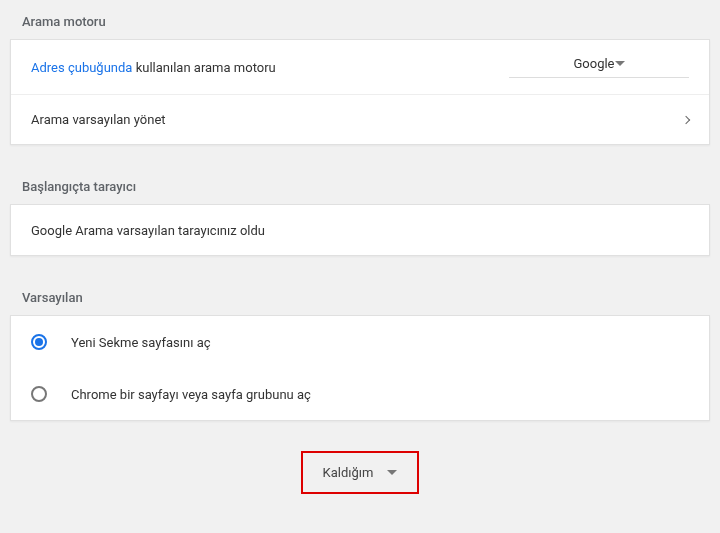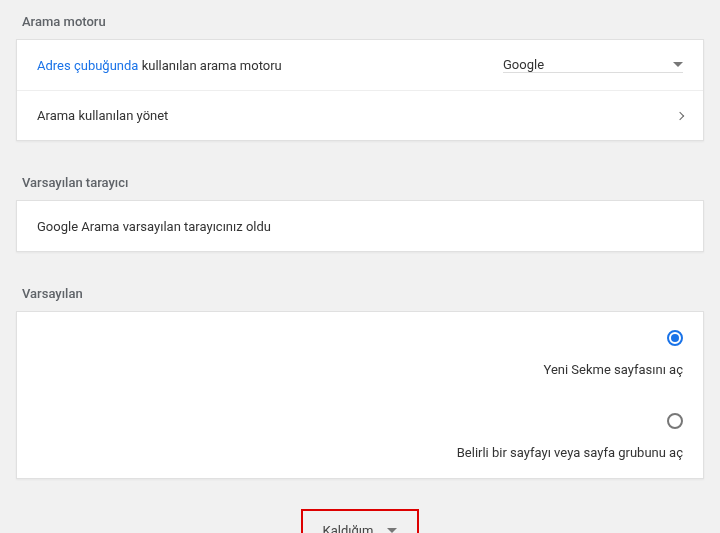--- a/index.html
+++ b/index.html
@@ -13,21 +13,21 @@
     color: #333;
   }
   .section-title {
     color: #5f6368;
     font-size: 13px;
     padding: 14px 0 10px 22px;
     font-weight: 500;
   }
   .card {
     background: #fff;
-    margin: 0 16px;
+    margin: 0 10px;
     border: 1px solid #e0e0e0;
     box-shadow: 0 1px 2px rgba(0,0,0,0.05);
   }
   .row {
     display: flex;
     align-items: center;
     padding: 16px 20px;
     min-height: 50px;
   }
   .row + .row {
@@ -38,46 +38,45 @@
     color: #333;
   }
   .row-label .link {
     color: #1a73e8;
   }
   .select-area {
     display: flex;
     align-items: center;
     width: 180px;
     border-bottom: 1px solid #ddd;
-    padding-bottom: 0;
-    justify-content: space-between;
+    padding-bottom: 6px;
+    justify-content: center;
     cursor: pointer;
   }
   .select-value {
     color: #333;
     font-size: 13px;
   }
   .triangle-down {
     width: 0; height: 0;
     border-left: 5px solid transparent;
     border-right: 5px solid transparent;
     border-top: 5px solid #777;
   }
   .chevron-right {
     width: 6px; height: 6px;
     border-top: 1.5px solid #666;
     border-right: 1.5px solid #666;
     transform: rotate(45deg);
   }
   .radio-row {
     display: flex;
-    align-items: flex-end;
+    align-items: center;
     padding: 18px 20px;
-    gap: 16px;
-    flex-direction: column;
+    gap: 24px;
   }
   .radio {
     width: 16px; height: 16px;
     border: 2px solid #777;
     border-radius: 50%;
     position: relative;
     flex-shrink: 0;
   }
   .radio.selected {
     border-color: #1a73e8;
@@ -118,45 +117,45 @@
   <div class="row">
     <div class="row-label">
       <span class="link">Adres çubuğunda</span><span> kullanılan arama motoru</span>
     </div>
     <div class="select-area">
       <span class="select-value">Google</span>
       <span class="triangle-down"></span>
     </div>
   </div>
   <div class="row" style="cursor:pointer;">
-    <div class="row-label">Arama kullanılan yönet</div>
+    <div class="row-label">Arama varsayılan yönet</div>
     <span class="chevron-right"></span>
   </div>
 </div>
 
 <div class="spacer"></div>
 
-<div class="section-title">Varsayılan tarayıcı</div>
+<div class="section-title">Başlangıçta tarayıcı</div>
 <div class="card">
   <div class="row">
     <div class="row-label">Google Arama varsayılan tarayıcınız oldu</div>
   </div>
 </div>
 
 <div class="spacer"></div>
 
 <div class="section-title">Varsayılan</div>
 <div class="card" id="startup-card">
     <div class="radio-row">
       <div class="radio selected"></div>
       <div class="radio-label">Yeni Sekme sayfasını aç</div>
     </div>
     <div class="radio-row">
       <div class="radio"></div>
-      <div class="radio-label">Belirli bir sayfayı veya sayfa grubunu aç</div>
+      <div class="radio-label">Chrome bir sayfayı veya sayfa grubunu aç</div>
     </div>
   </div>
 
 <div class="advanced-wrap">
   <div class="advanced-btn">
     <span>Kaldığım</span>
     <span class="triangle-down"></span>
   </div>
 </div>
 

